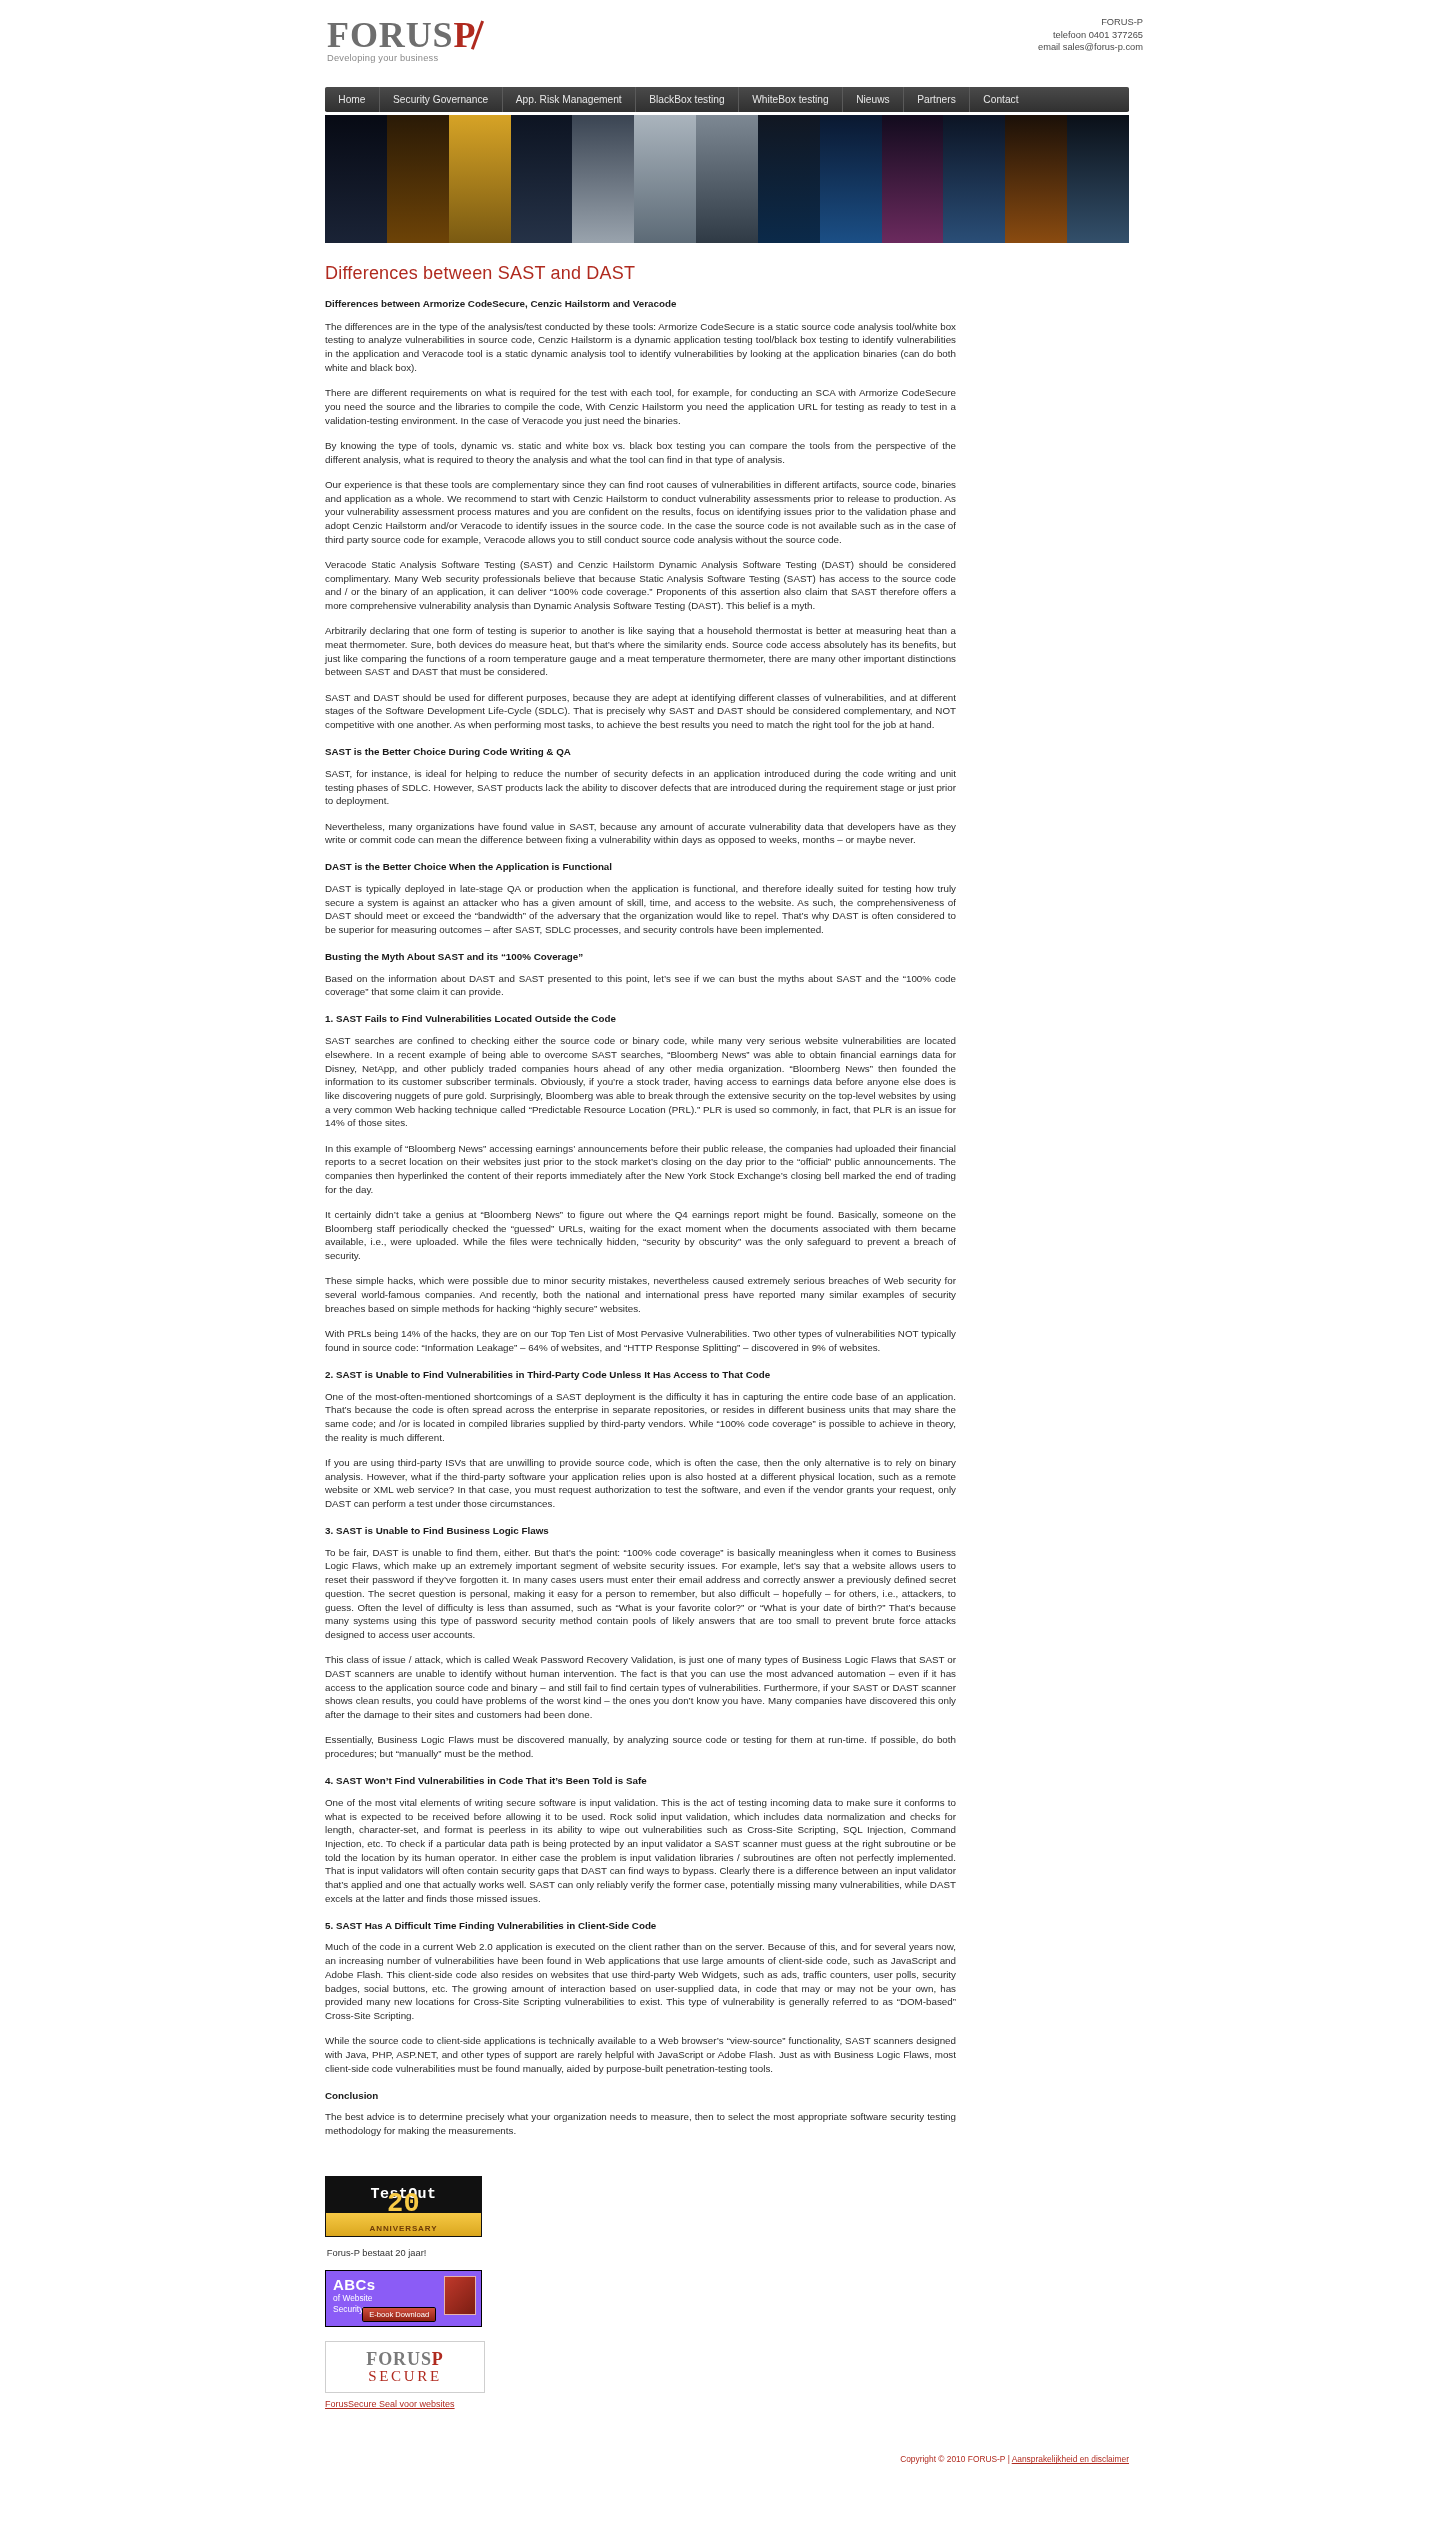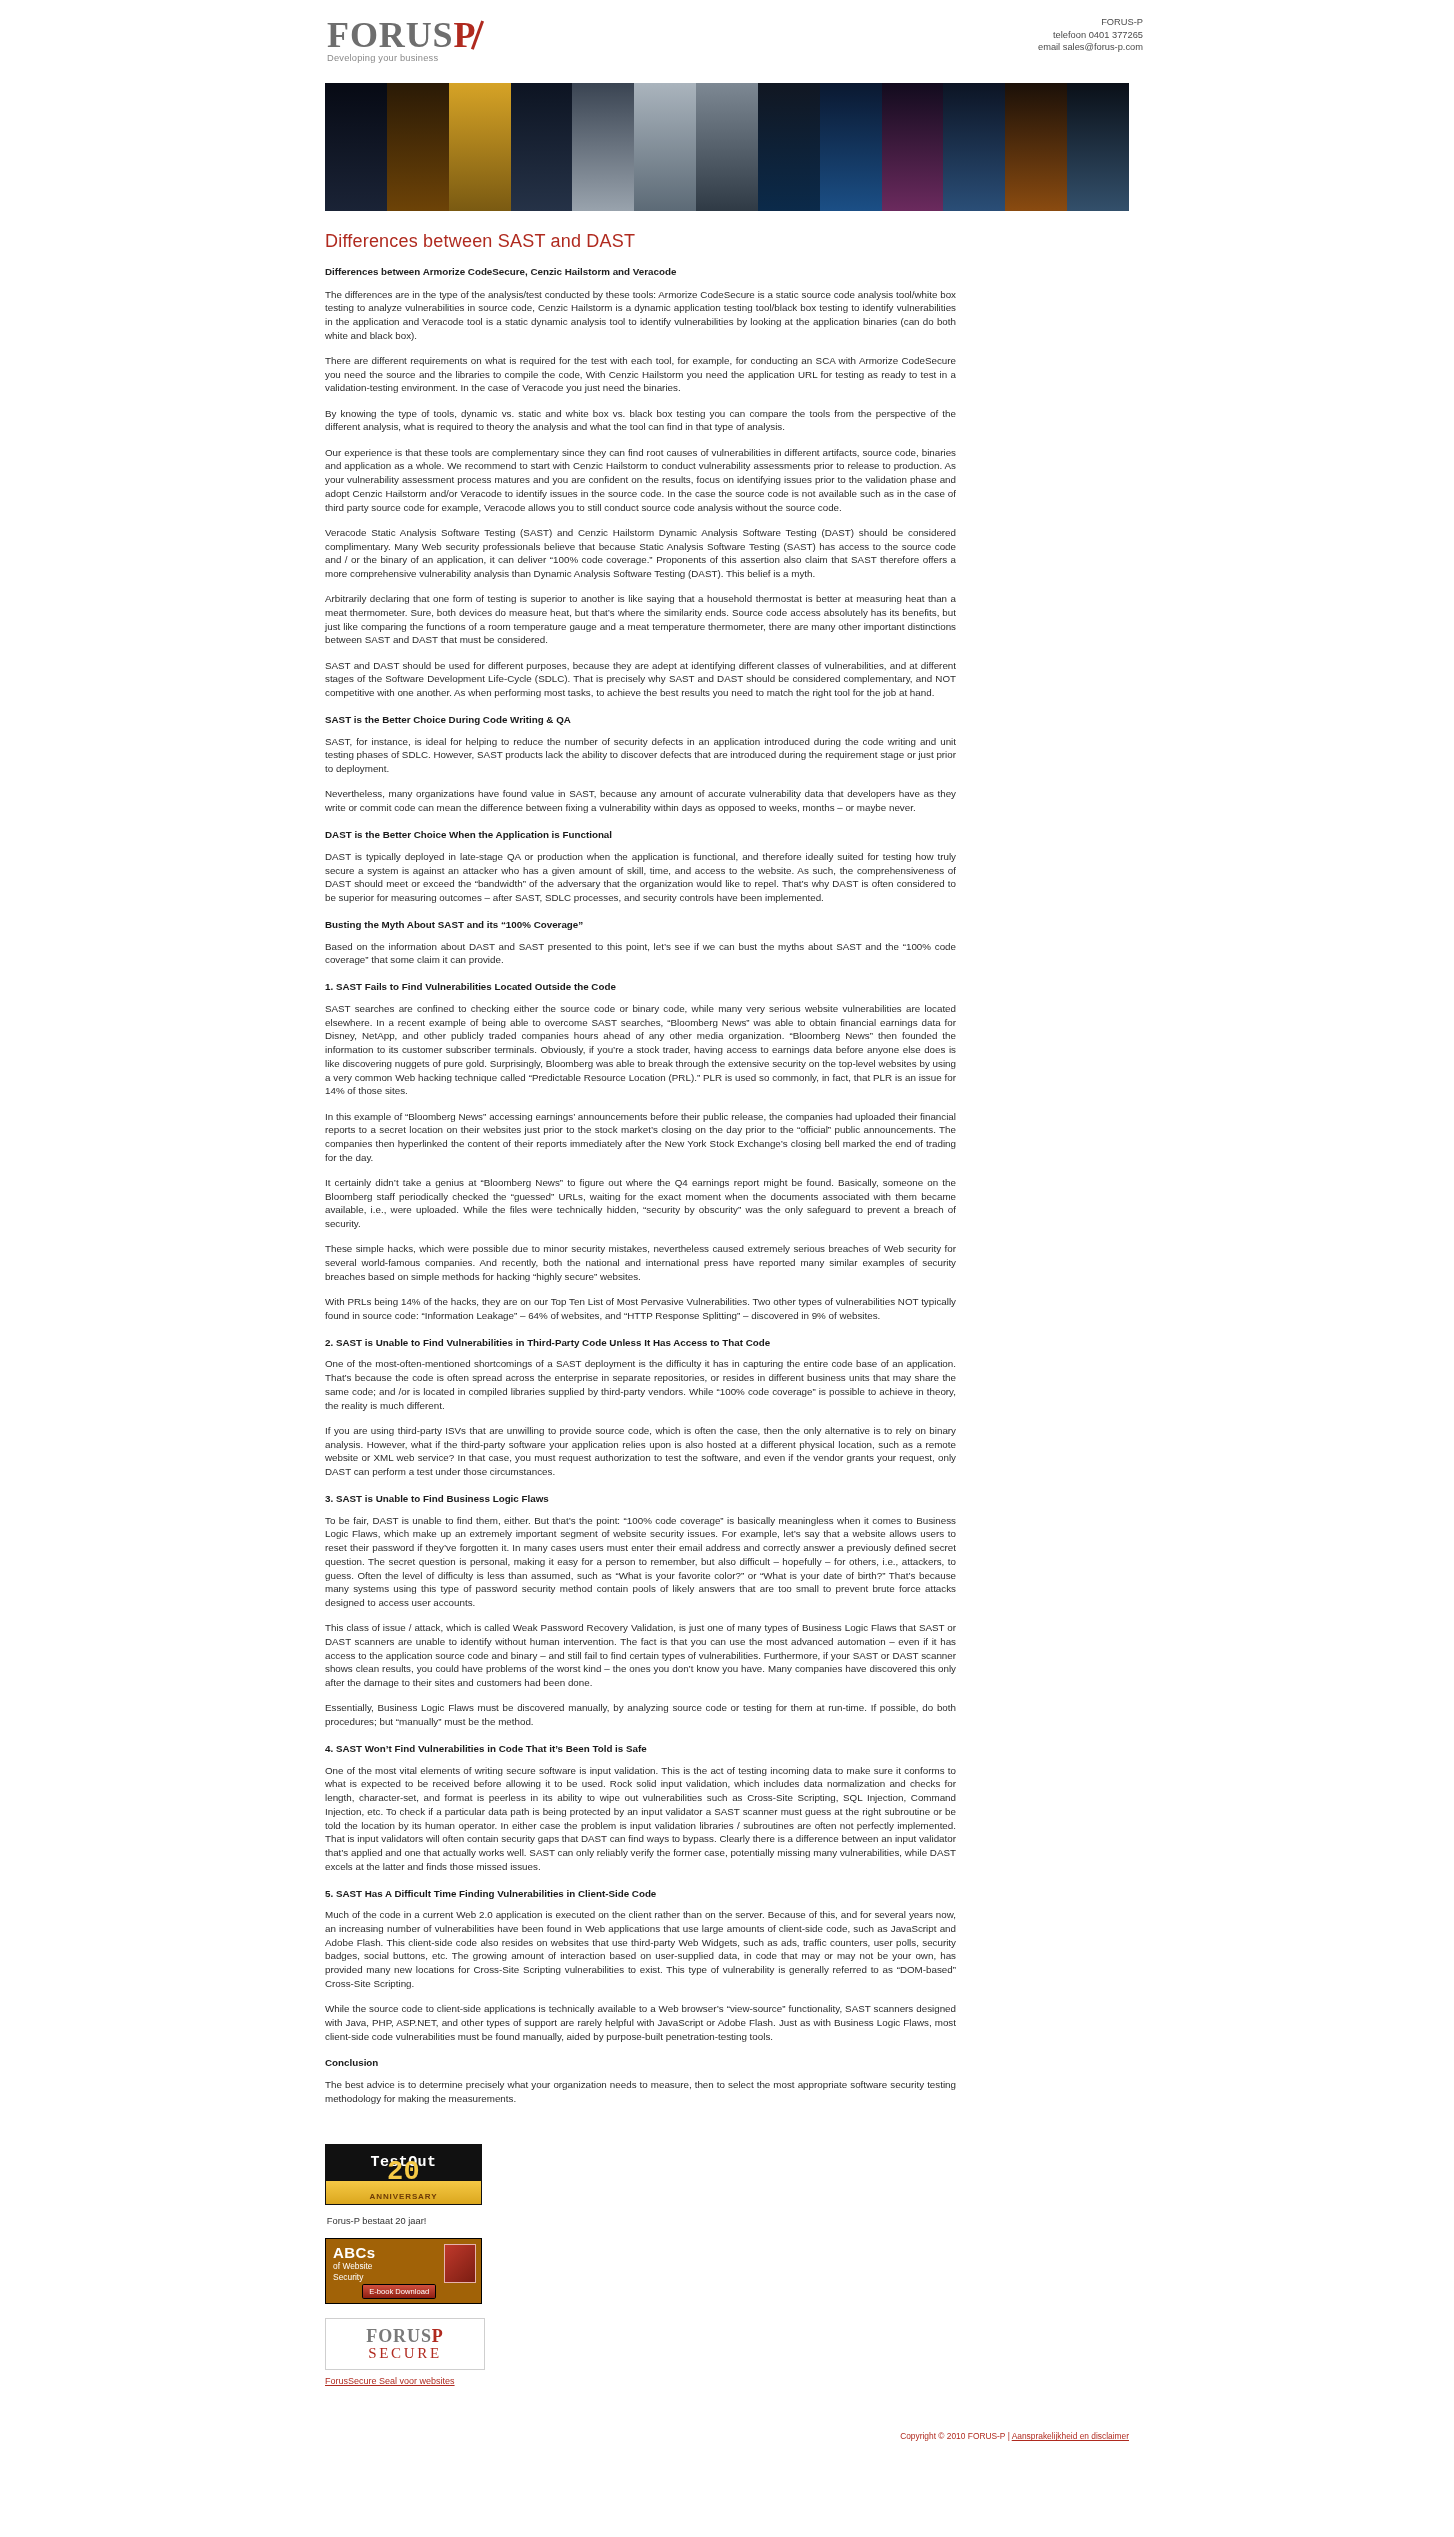--- a/index.html
+++ b/index.html
@@ -195,22 +195,22 @@
     font-weight: bold;
     color: #6d3b06;
     letter-spacing: 0.9px;
   }
   .badge-caption {
     font-size: 9.3px;
     color: #333;
     margin: 3.6px 0 12.5px 1.8px;
   }
   .abcs {
-    height: 66px;
-    background: #a16207;
+    height: 57px;
+    background: #8b5cf6;
     border: 0.9px solid #000;
     position: relative;
     color: #fff;
     padding: 5.3px 7.1px;
     box-sizing: border-box;
   }
   .abcs .a-top {
     font-size: 15px;
     font-weight: bold;
     letter-spacing: 0.4px;
@@ -302,20 +302,30 @@
         </div>
         <div class="logo-tag">Developing your business</div>
       </div>
       <div class="contact-block">
         <div>FORUS-P</div>
         <div>telefoon 0401 377265</div>
         <div>email sales@forus-p.com</div>
       </div>
     </div>
 
+    <div class="navbar">
+      <div class="nav-item">Home</div>
+      <div class="nav-item">Security Governance</div>
+      <div class="nav-item">App. Risk Management</div>
+      <div class="nav-item">BlackBox testing</div>
+      <div class="nav-item">WhiteBox testing</div>
+      <div class="nav-item">Nieuws</div>
+      <div class="nav-item">Partners</div>
+      <div class="nav-item">Contact</div>
+    </div>
 
     <div class="banner">
       <div class="banner-cell" style="background:linear-gradient(180deg,#070a14,#1a2336);"></div>
       <div class="banner-cell" style="background:linear-gradient(180deg,#2a1a06,#6d4307);"></div>
       <div class="banner-cell" style="background:linear-gradient(180deg,#d6a326,#7a5a12);"></div>
       <div class="banner-cell" style="background:linear-gradient(180deg,#0d1422,#253247);"></div>
       <div class="banner-cell" style="background:linear-gradient(180deg,#3a4452,#99a3ad);"></div>
       <div class="banner-cell" style="background:linear-gradient(180deg,#aab4bd,#5c6a76);"></div>
       <div class="banner-cell" style="background:linear-gradient(180deg,#7d8893,#2f3a45);"></div>
       <div class="banner-cell" style="background:linear-gradient(180deg,#111722,#0b2a4a);"></div>

